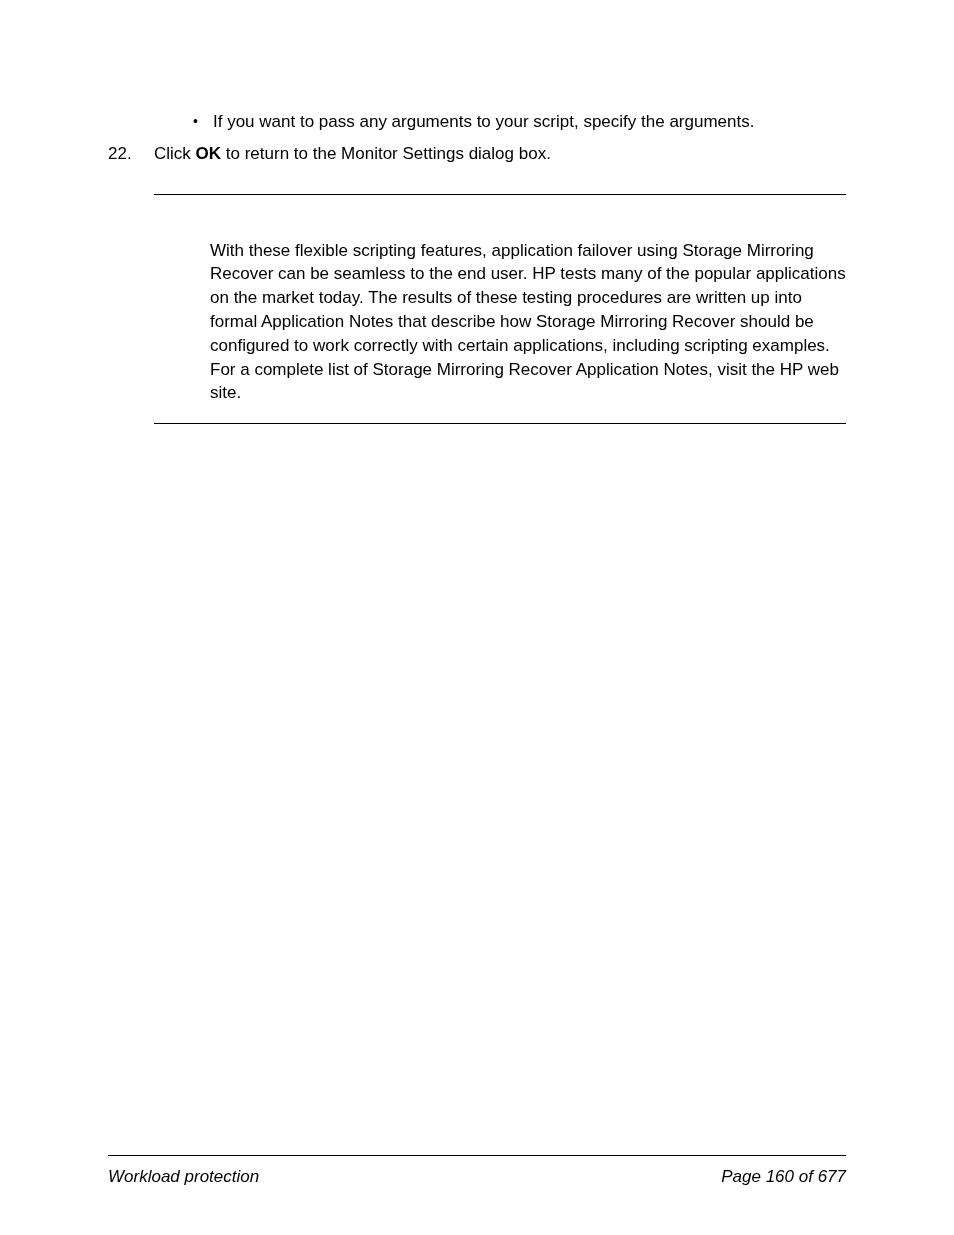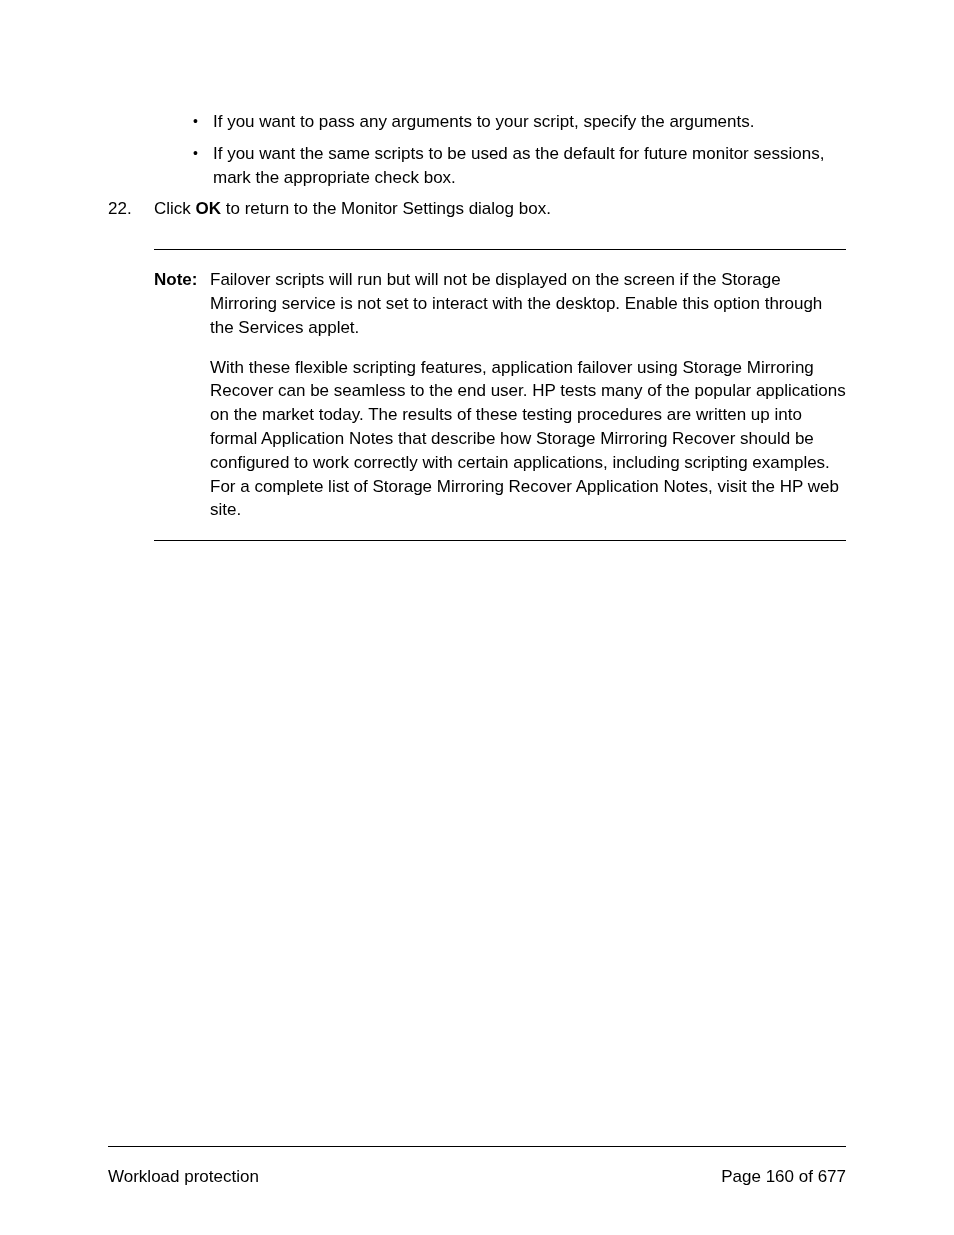--- a/index.html
+++ b/index.html
@@ -68,55 +68,51 @@
     .note-label {
       font-weight: bold;
       width: 56px;
       flex-shrink: 0;
     }
     .note-text {
       flex: 1;
     }
     .note-para2 {
       margin-left: 56px;
-      margin-top: 16px;
+      margin-top: 26px;
     }
     .footer {
       position: absolute;
       bottom: 46px;
       left: 108px;
       right: 108px;
       border-top: 1.5px solid #000;
-      padding-top: 18px;
+      padding-top: 9px;
       display: flex;
       justify-content: space-between;
+      font-style: italic;
     }
   </style>
 </head>
 <body>
 
 <div class="content">
 
   <ul class="bullets">
     <li>If you want to pass any arguments to your script, specify the arguments.</li>
-    <li>If you want the same scripts to be used as the default for future monitor sessions, mark the appropriate check box.</li>
   </ul>
 
   <div class="step">
     <div class="step-number">22.</div>
     <div class="step-text">
       <span>Click </span><span class="bold">OK</span><span> to return to the Monitor Settings dialog box.</span>
     </div>
   </div>
 
   <div class="note-block">
-    <div class="note-row">
-      <div class="note-label">Note:</div>
-      <div class="note-text">Failover scripts will run but will not be displayed on the screen if the Storage Mirroring service is not set to interact with the desktop. Enable this option through the Services applet.</div>
-    </div>
     <div class="note-para2">With these flexible scripting features, application failover using Storage Mirroring Recover can be seamless to the end user. HP tests many of the popular applications on the market today. The results of these testing procedures are written up into formal Application Notes that describe how Storage Mirroring Recover should be configured to work correctly with certain applications, including scripting examples. For a complete list of Storage Mirroring Recover Application Notes, visit the HP  web site.</div>
   </div>
 
 
 </div>
 
 <div class="footer">
   <span>Workload protection</span>
   <span>Page 160 of 677</span>
 </div>

